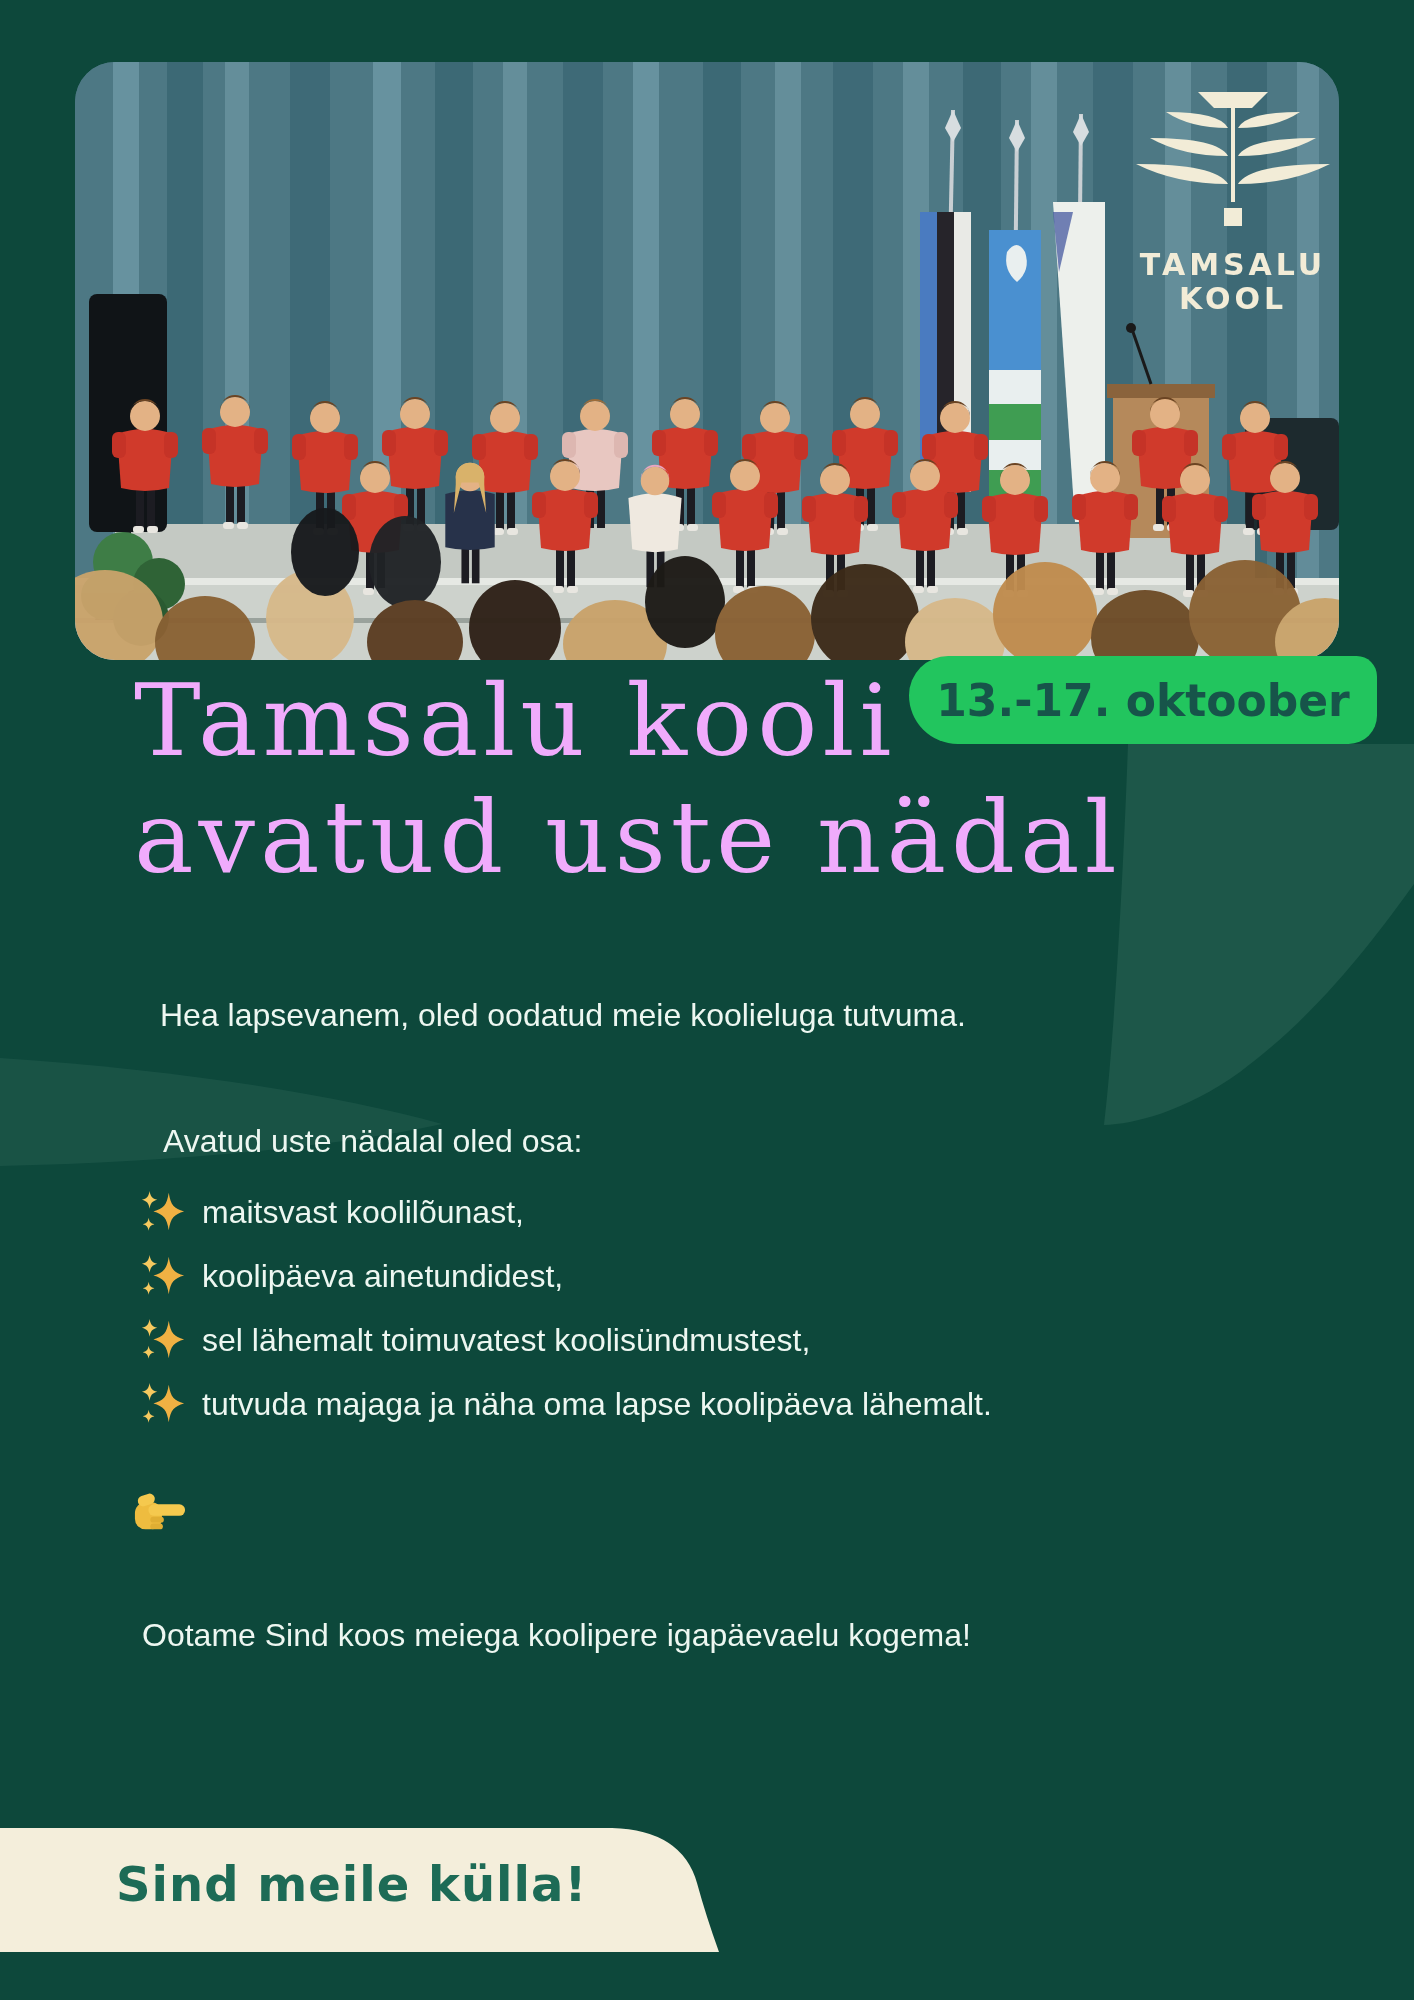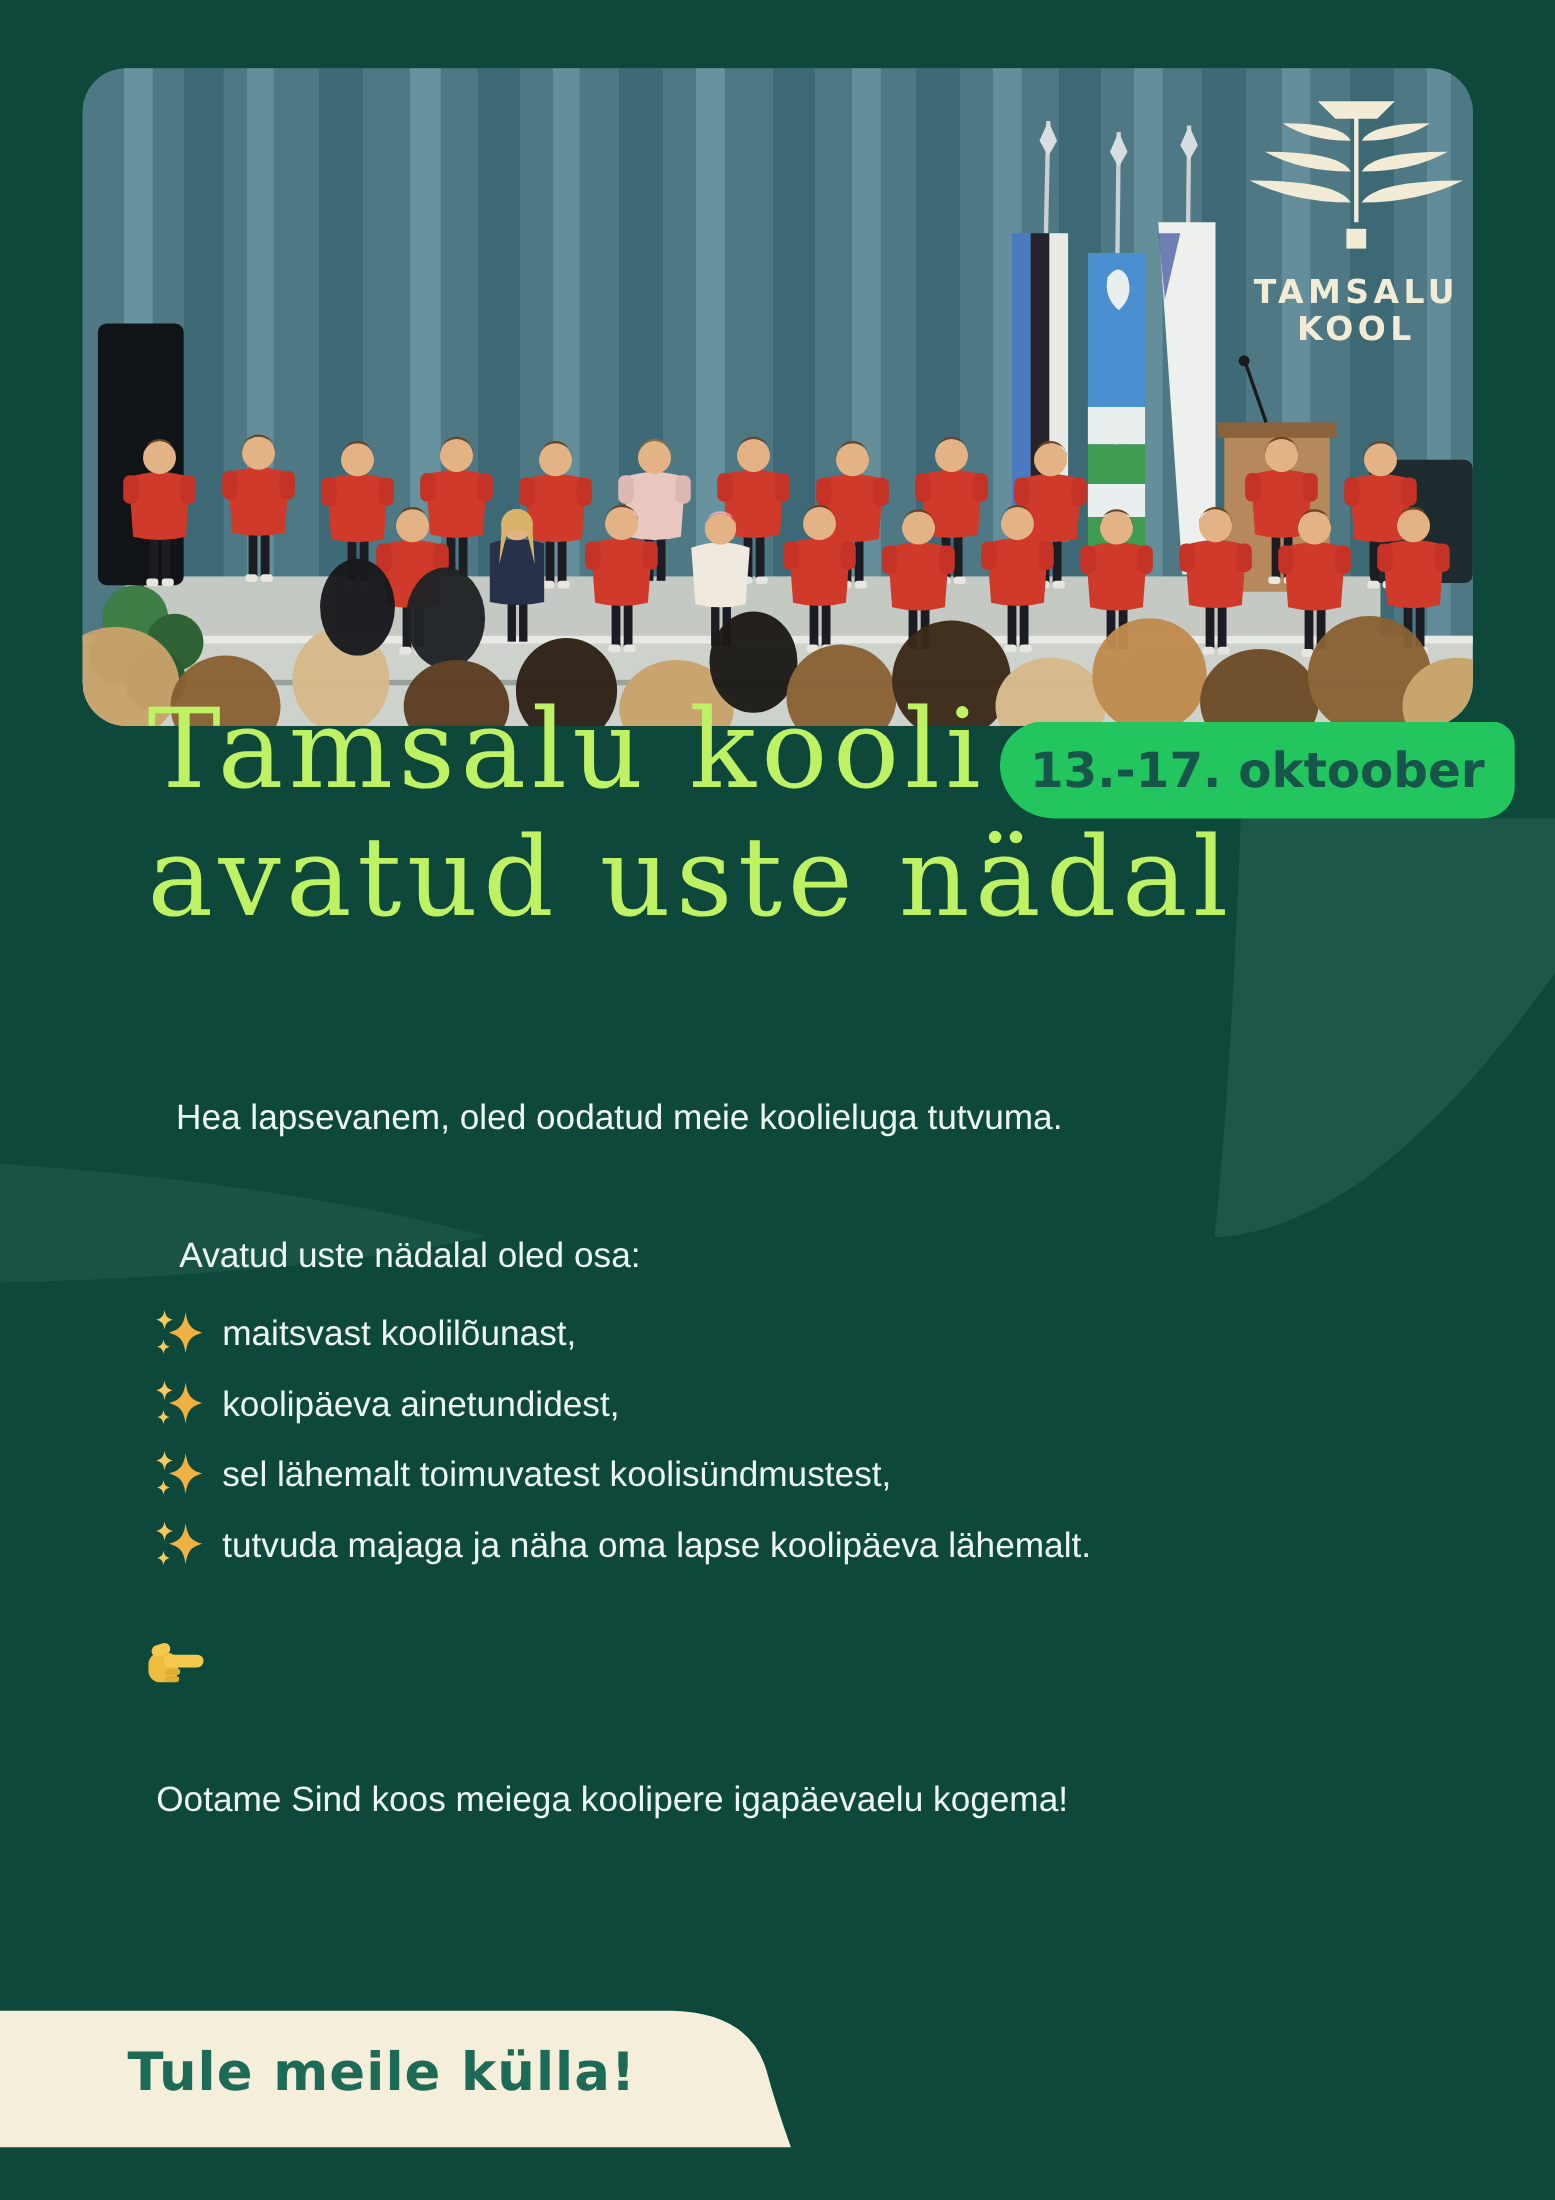--- a/index.html
+++ b/index.html
@@ -30,24 +30,24 @@
     left:909px;top:656px;width:468px;height:88px;z-index:4;
     background:#22c55e;
     border-radius:58px 30px 42px 72px;
     display:flex;align-items:center;justify-content:center;
   }
   .badge span{
     font-family:"DejaVu Sans",sans-serif;font-weight:600;
     font-size:44px;color:#17544a;letter-spacing:0px;
   }
   .title{
-    left:134px;top:622px;z-index:4;
+    left:134px;top:662px;z-index:4;
     font-family:"DejaVu Serif",serif;font-weight:500;
     font-size:100px;line-height:1.17;letter-spacing:5px;
-    color:#bef264;white-space:nowrap;
+    color:#f0abfc;white-space:nowrap;
   }
   .bodytext{
     z-index:4;color:#edf7f1;font-size:32px;line-height:1.2;white-space:nowrap;
   }
   .bullet-row{display:flex;align-items:center;z-index:4;}
   .bullet-row .icon{width:46px;height:46px;margin-right:16px;flex:0 0 auto;}
   .note-row .icon{width:54px;height:44px;margin-right:16px;flex:0 0 auto;}
   .footer-label{
     left:116px;top:1856px;z-index:4;
     font-family:"DejaVu Sans",sans-serif;font-weight:600;
@@ -298,13 +298,13 @@
     <rect x="2" y="12" width="28" height="28" rx="11" fill="#eebc3f"></rect>
     <rect x="16" y="14" width="38" height="12" rx="6" fill="#f5c94e"></rect>
     <rect x="5" y="4" width="18" height="11" rx="5.5" fill="#f5c94e" transform="rotate(-18 14 10)"></rect>
     <rect x="18" y="27" width="14" height="6" rx="3" fill="#e0ae33"></rect>
     <rect x="18" y="34" width="13" height="6" rx="3" fill="#e0ae33"></rect>
   </svg>
 </div>
 
 <div class="abs bodytext" style="left:142px;top:1616px;">Ootame Sind koos meiega koolipere igapäevaelu kogema!</div>
 
-<div class="abs footer-label">Tule meile külla!</div>
+<div class="abs footer-label">Sind meile külla!</div>
 
 </body></html>

